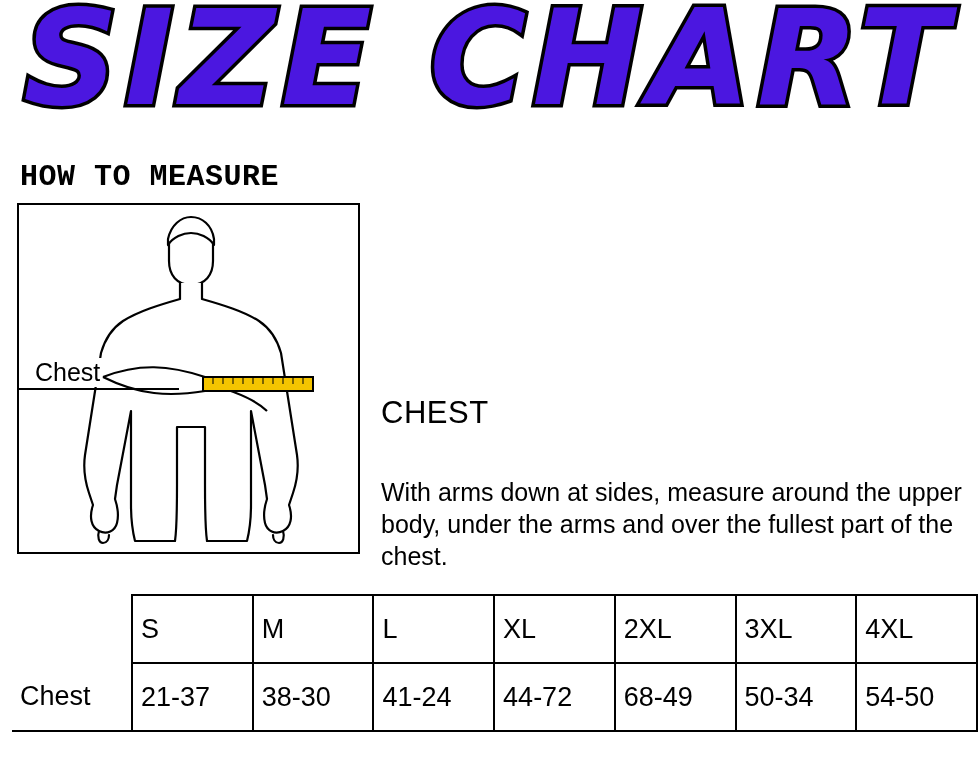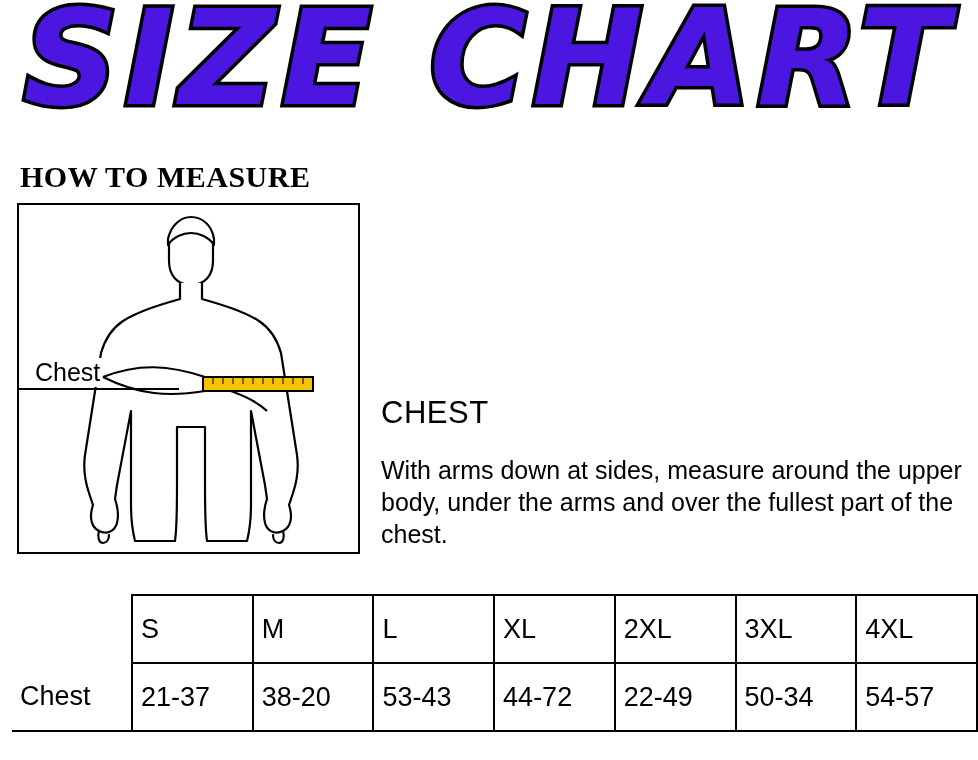--- a/index.html
+++ b/index.html
@@ -34,21 +34,21 @@
     paint-order: stroke fill;
     text-transform: uppercase;
     white-space: nowrap;
   }
 
   
   .how-heading {
     position: absolute;
     left: 20px;
     top: 160px;
-    font-family: Liberation Serif, serif;
+    font-family: Liberation Mono, monospace;
     font-weight: 700;
     font-size: 30px;
     letter-spacing: 0.5px;
   }
 
   
   .figure-box {
     position: absolute;
     left: 17px;
     top: 203px;
@@ -78,21 +78,21 @@
     position: absolute;
     left: 381px;
     top: 395px;
     font-family: "Liberation Sans", sans-serif;
     font-size: 31px;
     letter-spacing: 0.5px;
   }
   .desc-body {
     position: absolute;
     left: 381px;
-    top: 454px;
+    top: 476px;
     width: 590px;
     font-family: "Liberation Sans", sans-serif;
     font-size: 25px;
     line-height: 1.28;
   }
 
   
   .size-table {
     position: absolute;
     left: 12px;
@@ -211,21 +211,21 @@
     <td class="cell">M</td>
     <td class="cell">L</td>
     <td class="cell">XL</td>
     <td class="cell">2XL</td>
     <td class="cell">3XL</td>
     <td class="cell">4XL</td>
   </tr>
   <tr>
     <td class="rowhead">Chest</td>
     <td class="cell">21-37</td>
-    <td class="cell">38-20</td>
-    <td class="cell">53-43</td>
+    <td class="cell">38-30</td>
+    <td class="cell">41-24</td>
     <td class="cell">44-72</td>
-    <td class="cell">22-49</td>
+    <td class="cell">68-49</td>
     <td class="cell">50-34</td>
-    <td class="cell">54-57</td>
+    <td class="cell">54-50</td>
   </tr>
 </tbody>
   </table>
 
 </body></html>

